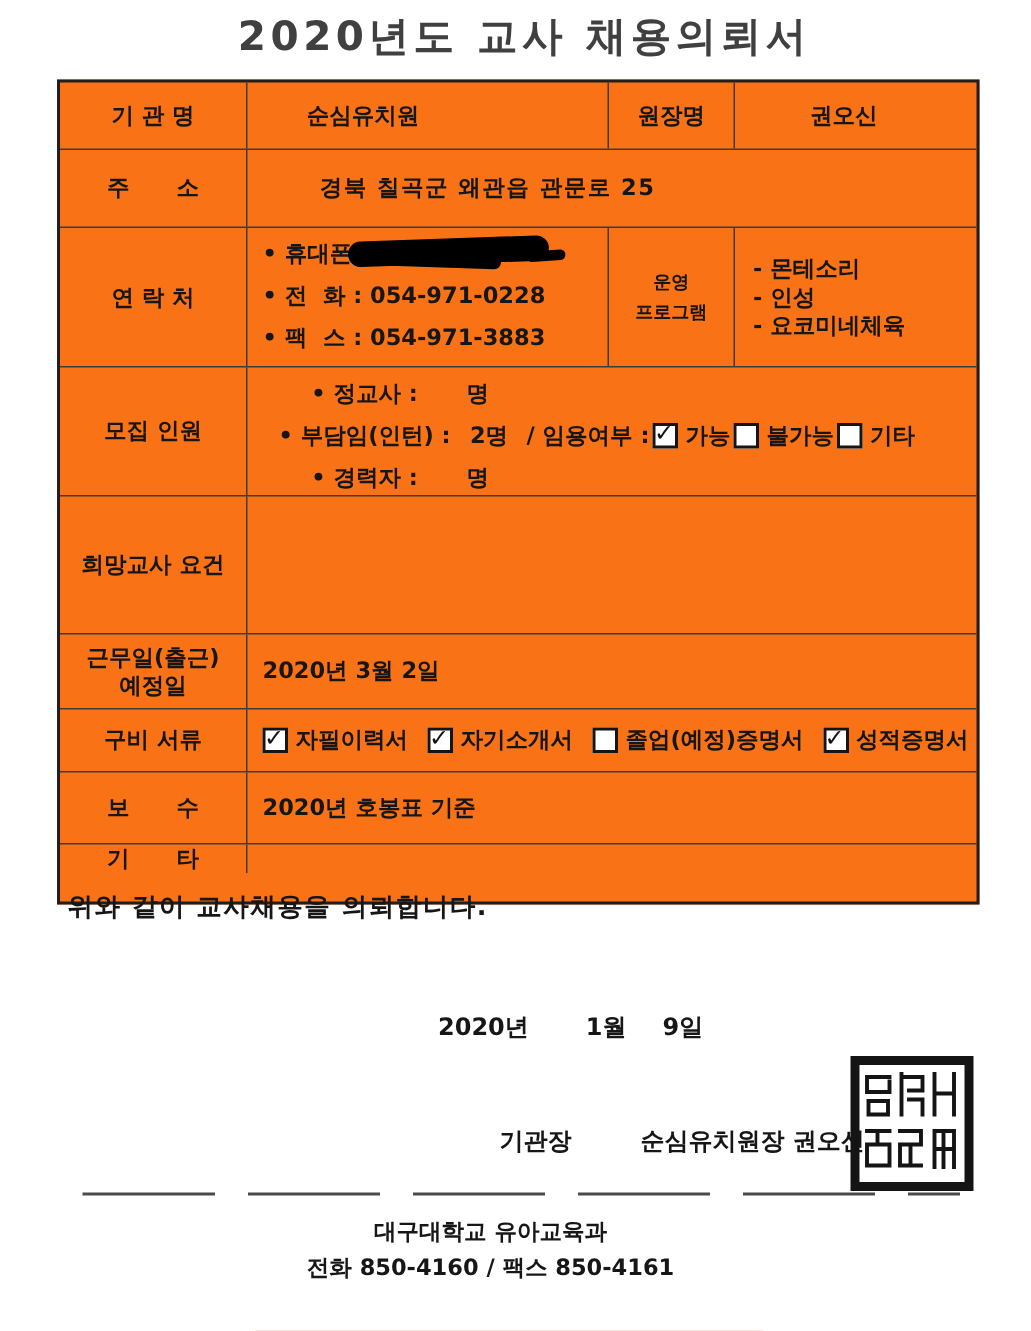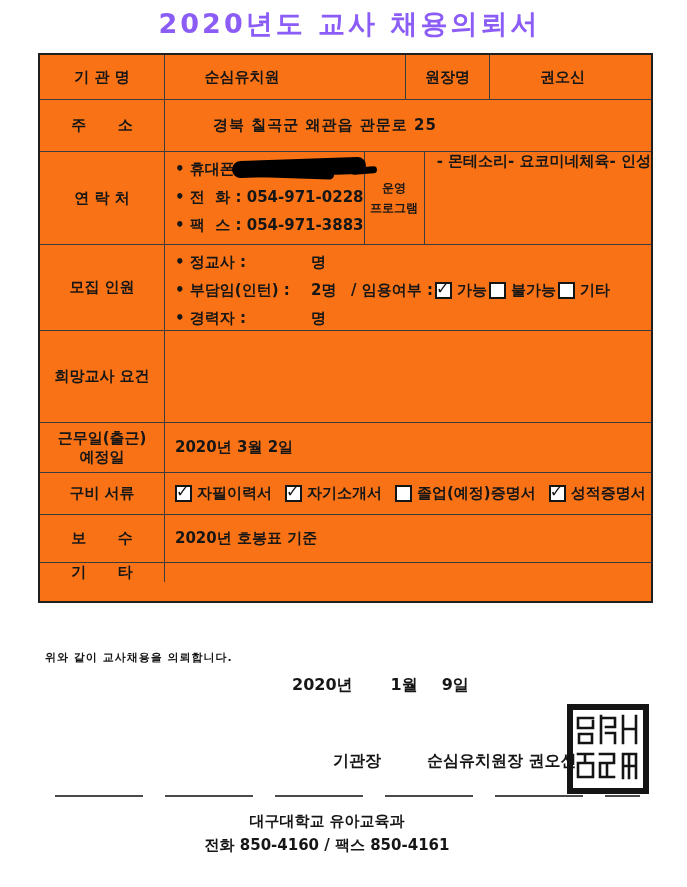--- a/index.html
+++ b/index.html
@@ -1,20 +1,20 @@
 <!DOCTYPE html>
 <html><head>
 <meta charset="utf-8">
 <style>
   html,body{margin:0;padding:0;background:#fff;}
   body{width:687px;height:887px;font-family:"DejaVu Sans",sans-serif;color:#161616;font-weight:bold;}
   .page{position:relative;width:687px;height:887px;background:#ffffff;overflow:hidden;}
 
   .doc-title{position:absolute;top:6px;left:0;width:100%;text-align:center;
-    font-size:27px;letter-spacing:3px;padding-left:12px;box-sizing:border-box;color:#8b5cf6;}
+    font-size:27px;letter-spacing:3px;padding-left:12px;box-sizing:border-box;color:#404040;}
 
   
   .tbl{position:absolute;left:38px;top:53px;width:615px;height:550px;
     border:2px solid #1f1f1f;box-sizing:border-box;display:flex;flex-direction:column;background:#f97316;}
   .row{display:flex;border-bottom:1px solid #3c3c3c;box-sizing:border-box;flex:none;}
   .row:last-child{border-bottom:none;flex:1;}
   .lbl{width:125px;flex:none;border-right:1px solid #3c3c3c;display:flex;flex-direction:column;
     align-items:center;justify-content:center;text-align:center;font-size:15px;box-sizing:border-box;
     line-height:19px;white-space:pre;}
   .cell{box-sizing:border-box;}
@@ -27,24 +27,24 @@
   .c-instname{width:241px;justify-content:center;padding-right:86px;font-size:15px;}
   .c-dirlbl{width:84px;justify-content:center;font-size:15px;}
   .c-dirname{flex:1;justify-content:center;padding-right:16px;font-size:15px;}
 
   .c-addr{flex:1;justify-content:center;padding-right:166px;font-size:15px;letter-spacing:1px;}
 
   .c-contact{width:241px;padding:8px 0 0 10px;font-size:15px;}
   .c-contact .cline{height:28px;display:flex;align-items:flex-start;white-space:pre;}
   .c-proglbl{width:84px;display:flex;flex-direction:column;align-items:center;justify-content:center;
     font-size:12px;line-height:20px;}
-  .c-progs{flex:1;display:flex;flex-direction:row;justify-content:center;
+  .c-progs{flex:1;display:flex;flex-direction:column;justify-content:center;
     padding-left:12px;font-size:15px;line-height:19px;white-space:pre;}
 
-  .c-recruit{flex:1;padding:8px 0 0 10px;font-size:15px;}
+  .c-recruit{flex:1;padding:8px 0 0 10px;font-size:15px;text-align:center;}
   .rec-line{height:28px;display:flex;align-items:flex-start;white-space:pre;}
   .rec-lbl{display:inline-block;width:136px;flex:none;}
   .rec-count{display:inline-block;width:30px;flex:none;}
   .appt{margin-left:10px;display:flex;align-items:center;white-space:pre;}
 
   .c-value{flex:1;padding-left:10px;font-size:15px;align-items:center;display:flex;white-space:pre;}
   .c-docs{flex:1;padding-left:10px;font-size:15px;align-items:center;display:flex;white-space:pre;}
 
   
   .cb{display:inline-block;width:13px;height:13px;border:2px solid #151515;position:relative;
@@ -57,21 +57,21 @@
 
   
   .redact-a{position:absolute;left:232px;top:159px;width:134px;height:17px;background:#000;
     border-radius:9px;transform:rotate(-2deg);}
   .redact-b{position:absolute;left:236px;top:169px;width:98px;height:9px;background:#000;
     border-radius:5px;transform:rotate(2deg);}
   .redact-c{position:absolute;left:351px;top:167px;width:26px;height:7px;background:#000;
     border-radius:4px;transform:rotate(-4deg);}
 
   
-  .closing{position:absolute;left:45px;top:650px;font-size:11px;letter-spacing:1px;}
+  .closing{position:absolute;left:45px;top:593px;font-size:17px;letter-spacing:1px;}
   .dateline{position:absolute;left:292px;top:675px;font-size:16px;}
   .dateline .dt-m{margin-left:38px;text-align:right;} .dateline .dt-d{margin-left:24px;}
   .signline{position:absolute;left:333px;top:751px;font-size:16px;}
   .signline .sg-name{margin-left:46px;}
   .stamp{position:absolute;left:566px;top:703px;}
   .rule{position:absolute;left:55px;top:795px;width:585px;height:2px;
     background:repeating-linear-gradient(90deg,#4a4a4a 0 88px,rgba(0,0,0,0) 88px 110px);}
   .footer{position:absolute;left:127px;top:812px;width:400px;text-align:center;font-size:15px;}
   .footer .f2{margin-top:5px;}
 </style>
@@ -108,22 +108,22 @@
         <div class="cline">
           <span>• 팩  스 : </span><span>054-971-3883</span>
         </div>
       </div>
       <div class="cell c-proglbl subdiv">
         <span>운영</span>
         <span>프로그램</span>
       </div>
       <div class="cell c-progs">
         <span>- 몬테소리</span>
+        <span>- 인성</span>
         <span>- 요코미네체육</span>
-        <span>- 인성</span>
       </div>
     </div>
 
     <div class="row r4">
       <div class="lbl">모집 인원</div>
       <div class="cell c-recruit">
         <div class="rec-line">
           <span class="rec-lbl">• 정교사 :</span>
           <span>명</span>
         </div>

